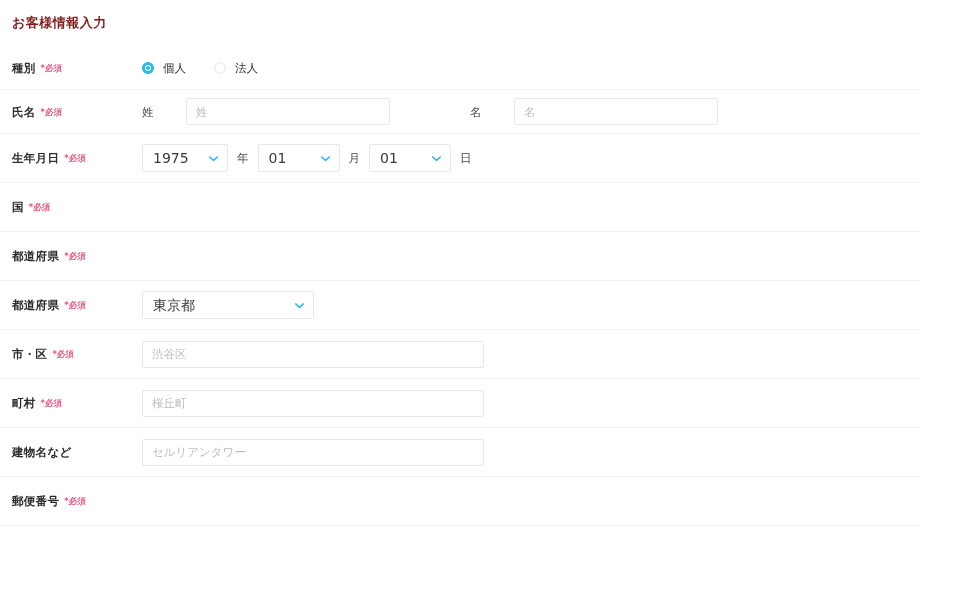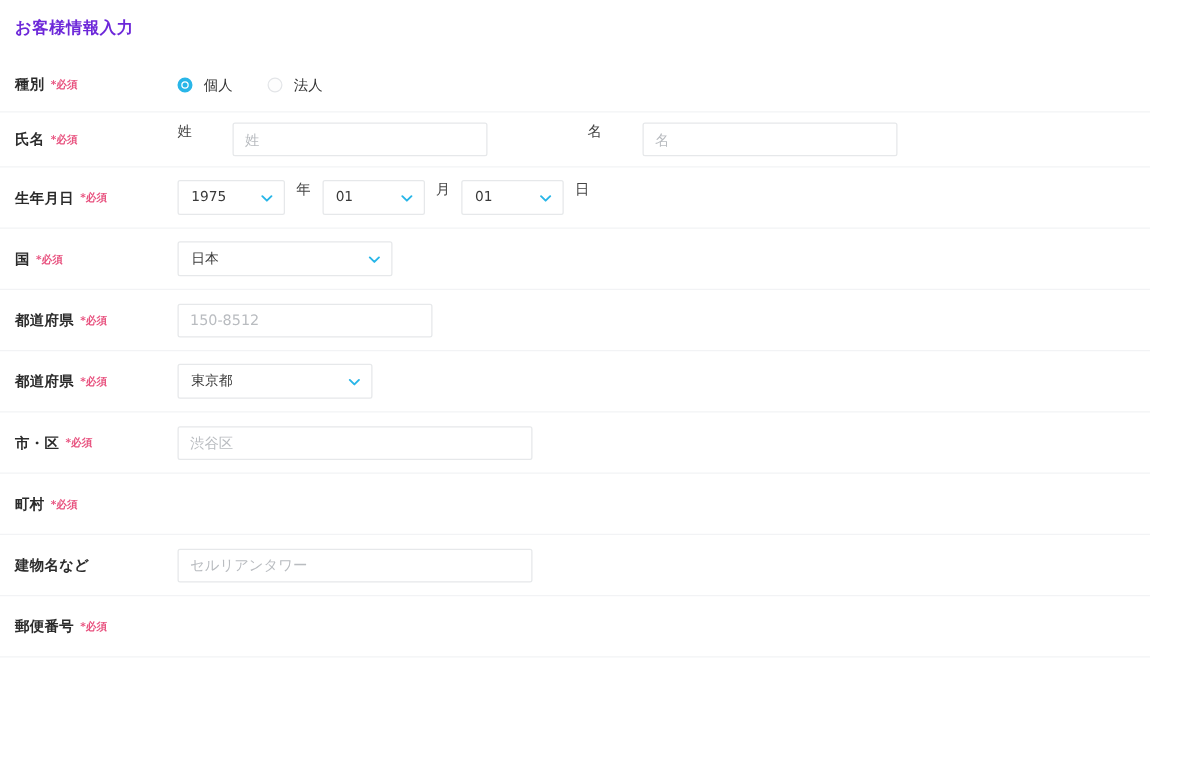--- a/index.html
+++ b/index.html
@@ -19,21 +19,21 @@
   .form-wrap {
     width: 960px;
     padding-top: 14px;
     box-sizing: border-box;
   }
 
   
   .form-title {
     font-size: 13px;
     font-weight: bold;
-    color: #6d28d9;
+    color: #7f1d1d;
     padding: 0 0 0 12px;
     margin: 0 0 14px 0;
     letter-spacing: 0.5px;
     line-height: 18px;
   }
 
   
   .row {
     display: flex;
     align-items: center;
@@ -60,21 +60,21 @@
     font-size: 8.5px;
     font-weight: bold;
     color: #e8527f;
     margin-left: 5px;
     letter-spacing: 0;
     vertical-align: 1px;
   }
 
   .field {
     display: flex;
-    align-items: flex-start;
+    align-items: center;
     flex: 1 1 auto;
   }
 
   
   .radio-group { display: flex; align-items: center; }
   .radio-item {
     display: flex;
     align-items: center;
     margin-right: 28px;
   }
@@ -122,21 +122,21 @@
     background: #ffffff;
     font-family: "DejaVu Sans", "Liberation Sans", sans-serif;
     font-size: 11.5px;
     color: #333333;
     padding: 0 9px;
     outline: none;
   }
   .tinput::placeholder { color: #b9bcc0; }
   .w-name  { width: 204px; }
   .w-zip   { width: 204px; }
-  .w-wide  { width: 284px; }
+  .w-wide  { width: 342px; }
 
   .sub-label {
     font-size: 11.5px;
     color: #444444;
     width: 44px;
     flex: 0 0 44px;
     line-height: 14px;
   }
   .sub-label.right { margin-left: 80px; }
 
@@ -147,37 +147,37 @@
     border: 1px solid #e6e8ea;
     border-radius: 2px;
     background: #ffffff;
     display: flex;
     align-items: center;
     justify-content: space-between;
     padding: 0 8px 0 10px;
     cursor: pointer;
   }
   .sel-text {
-    font-size: 11px;
+    font-size: 14px;
     color: #3a3a3a;
     line-height: 16px;
     white-space: nowrap;
   }
   .chev {
     width: 11px;
     height: 11px;
     flex: 0 0 11px;
     margin-left: 12px;
   }
   .chev svg { display: block; }
   .w-year  { width: 86px; }
   .w-mon   { width: 82px; }
   .w-day   { width: 82px; }
   .w-country { width: 172px; }
-  .w-pref    { width: 156px; }
+  .w-pref    { width: 172px; }
 
   .unit {
     font-size: 11.5px;
     color: #444444;
     margin: 0 9px 0 9px;
     line-height: 14px;
   }
 </style>
 </head>
 <body>
@@ -249,38 +249,25 @@
         </span>
       </div>
       <span class="unit">日</span>
     </div>
   </div>
 
   <div class="row tall">
     <div class="label">
       <span>国</span><span class="req">*必須</span>
     </div>
-    <div class="field">
-      <div class="sel w-country">
-        <span class="sel-text">日本</span>
-        <span class="chev">
-          <svg width="11" height="11" viewBox="0 0 12 12">
-              <path d="M2 4.3 L6 8.2 L10 4.3" fill="none" stroke="#29b6e8" stroke-width="1.7" stroke-linecap="round" stroke-linejoin="round"></path>
-            </svg>
-        </span>
-      </div>
-    </div>
   </div>
 
   <div class="row tall">
     <div class="label">
       <span>都道府県</span><span class="req">*必須</span>
-    </div>
-    <div class="field">
-      <input class="tinput w-zip" type="text" placeholder="150-8512" style="">
     </div>
   </div>
 
   <div class="row tall">
     <div class="label">
       <span>都道府県</span><span class="req">*必須</span>
     </div>
     <div class="field">
       <div class="sel w-pref">
         <span class="sel-text">東京都</span>
@@ -299,20 +286,23 @@
     </div>
     <div class="field">
       <input class="tinput w-wide" type="text" placeholder="渋谷区" style="">
     </div>
   </div>
 
   <div class="row tall">
     <div class="label">
       <span>町村</span><span class="req">*必須</span>
     </div>
+    <div class="field">
+      <input class="tinput w-wide" type="text" placeholder="桜丘町" style="">
+    </div>
   </div>
 
 
   <div class="row tall">
     <div class="label">
       <span>建物名など</span><span class="req"></span>
     </div>
     <div class="field">
       <input class="tinput w-wide" type="text" placeholder="セルリアンタワー" style="">
     </div>

